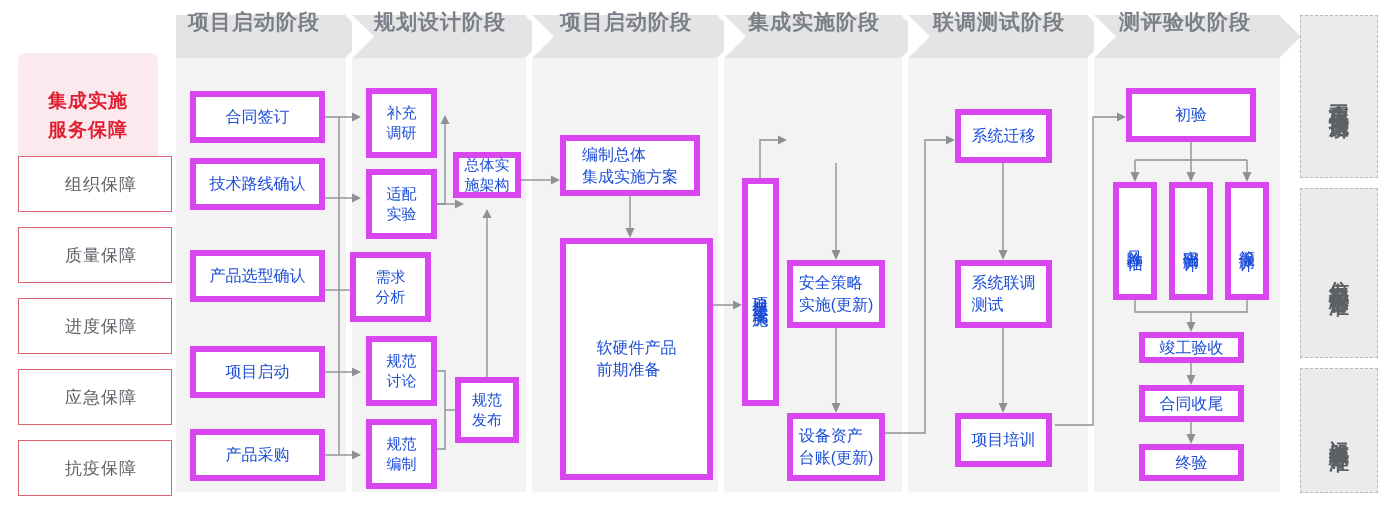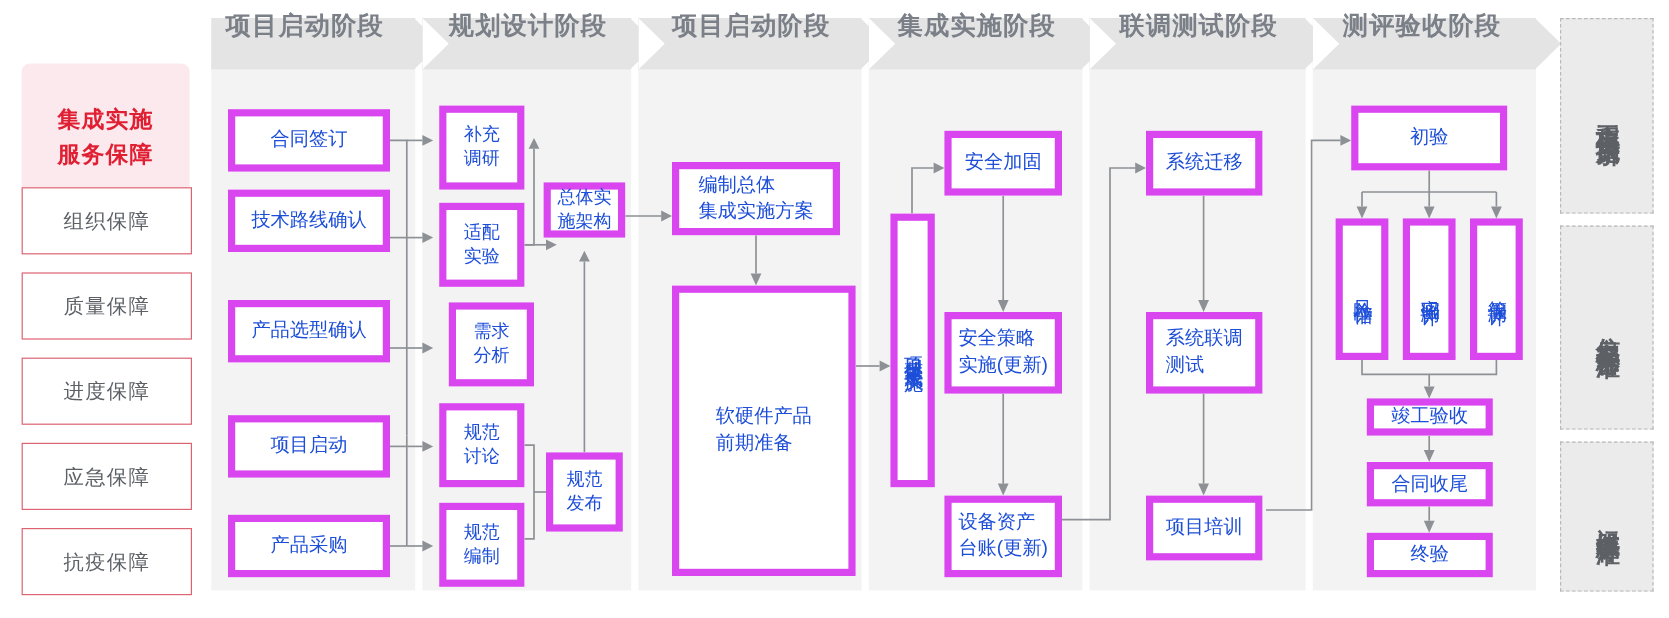--- a/index.html
+++ b/index.html
@@ -17,21 +17,21 @@
     position:absolute;left:18px;top:15px;width:140px;height:125px;
     background:#fce9ed;border-radius:7px;
     display:flex;align-items:center;justify-content:center;
     color:#e01f33;font-weight:bold;font-size:19px;line-height:1.5;
     text-align:center;letter-spacing:1px;margin-top:38px;
   }
   .left-box{
     position:absolute;left:18px;width:140px;height:54px;
     background:#ffffff;border:1.5px solid #dd6373;
     display:flex;align-items:center;justify-content:center;
-    color:#5d6166;font-size:17px;letter-spacing:1px;
+    color:#5d6166;font-size:17px;letter-spacing:1px;padding-left:12px;
   }
 
   
   .col-panel{
     position:absolute;top:58px;height:434px;
     background:#f3f3f3;
   }
   .col-head{
     position:absolute;top:15px;height:43px;
     background:#e4e4e4;
@@ -236,21 +236,21 @@
       <div>补充</div>
       <div>调研</div>
     </div>
   </div>
   <div class="node small" style="left:366px;top:169px;width:71px;height:70px">
     <div>
       <div>适配</div>
       <div>实验</div>
     </div>
   </div>
-  <div class="node small" style="left:374px;top:252px;width:71px;height:70px">
+  <div class="node small" style="left:350px;top:252px;width:81px;height:70px">
     <div>
       <div>需求</div>
       <div>分析</div>
     </div>
   </div>
   <div class="node small" style="left:366px;top:336px;width:71px;height:70px">
     <div>
       <div>规范</div>
       <div>讨论</div>
     </div>
@@ -281,21 +281,20 @@
     </div>
   </div>
   <div class="node" style="left:560px;top:238px;width:153px;height:242px">
     <div>
       <div>软硬件产品</div>
       <div>前期准备</div>
     </div>
   </div>
 
   <div class="node vert" style="left:742px;top:178px;width:37px;height:228px">项目整体集成实施</div>
-  <div class="node" style="left:787px;top:109px;width:98px;height:54px">安全加固</div>
   <div class="node" style="left:787px;top:260px;width:98px;height:68px">
     <div>
       <div>安全策略</div>
       <div>实施(更新)</div>
     </div>
   </div>
   <div class="node" style="left:787px;top:413px;width:98px;height:68px">
     <div>
       <div>设备资产</div>
       <div>台账(更新)</div>

